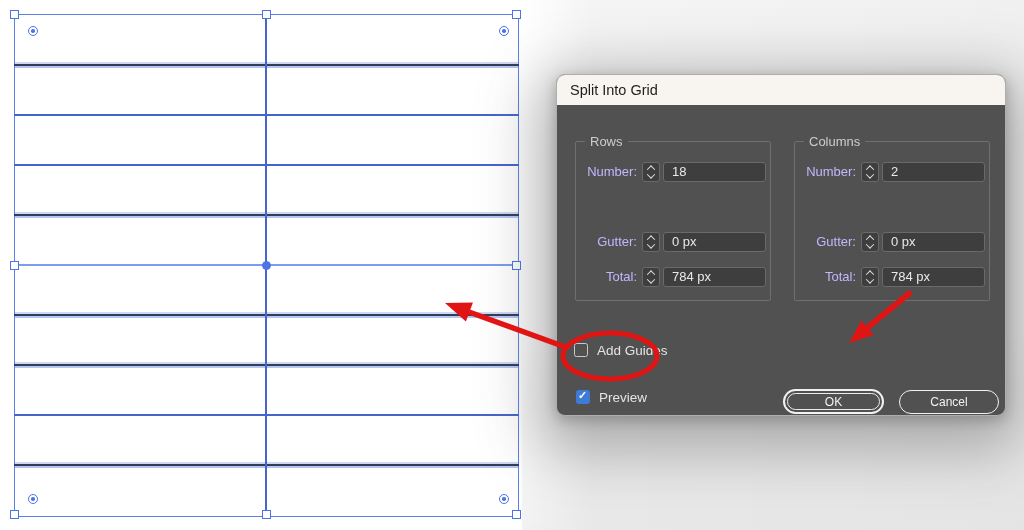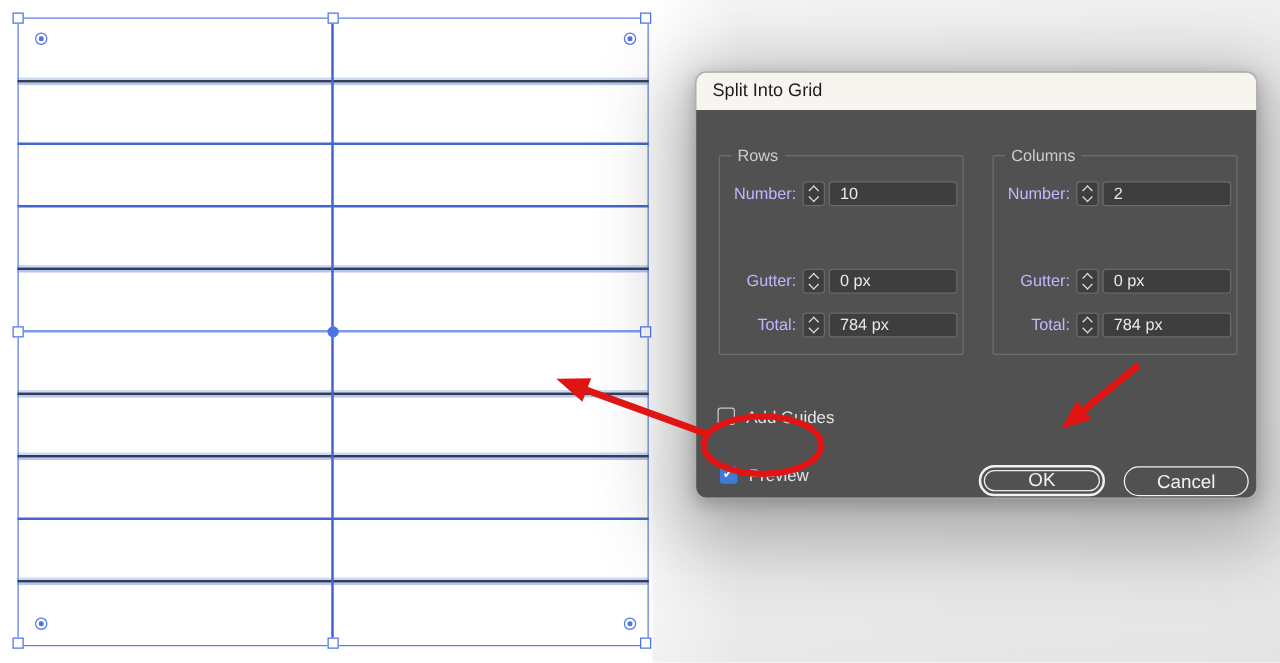--- a/index.html
+++ b/index.html
@@ -38,21 +38,21 @@
   .target{
     position:absolute;width:8px;height:8px;border:1.5px solid #4f74e3;border-radius:50%;
   }
   .target::after{
     content:"";position:absolute;left:2.2px;top:2.2px;width:3.5px;height:3.5px;
     background:#4f74e3;border-radius:50%;
   }
 
   
   .dialog{
-    position:absolute;left:556px;top:57px;width:450px;height:342px;
+    position:absolute;left:556px;top:74px;width:450px;height:342px;
     border-radius:9px;background:#515151;border:1px solid #aeaeae;box-sizing:border-box;
     box-shadow:0 18px 60px 18px rgba(70,70,70,.40),0 4px 14px rgba(0,0,0,.25);
   }
   .titlebar{
     position:absolute;left:0;top:0;right:0;height:30px;
     background:#f8f5f1;border-radius:8px 8px 0 0;
     display:flex;align-items:center;padding-left:13px;box-sizing:border-box;
     color:#1d1d1d;font-size:14.5px;
   }
   .dlg-body{position:absolute;left:0;top:30px;right:0;bottom:0;}
@@ -92,21 +92,21 @@
     box-sizing:border-box;display:inline-block;position:relative;background:transparent;
   }
   .checkbox.checked{background:#3d7bd7;border-color:#3d7bd7;}
   .checkbox.checked::after{
     content:"\2713";position:absolute;left:1px;top:-2px;color:#fff;font-size:11px;font-weight:bold;
   }
   .check-label{margin-left:9px;color:#e4e4e4;font-size:13.5px;}
 
   .btn{
     position:absolute;box-sizing:border-box;border:2px solid #f2f2f2;border-radius:14px;
-    color:#f2f2f2;font-size:15px;display:flex;align-items:center;justify-content:center;
+    color:#f2f2f2;font-size:12px;display:flex;align-items:center;justify-content:center;
     cursor:pointer;background:transparent;text-align:right;
   }
   .btn.ok{left:226px;top:284px;width:101px;height:25px;}
   .btn.ok::after{
     content:"";position:absolute;inset:2px;border:1.2px solid #ececec;border-radius:10px;
   }
   .btn.cancel{left:342px;top:285px;width:100px;height:24px;border-width:1.6px;}
 
   
   svg.anno{position:absolute;left:0;top:0;pointer-events:none;}
@@ -154,21 +154,21 @@
   <div class="dlg-body">
 
     <div class="groupbox rows">
       <span class="group-label">Rows</span>
       <div class="field-row" style="top:20px">
         <span class="field-label">Number:</span>
         <span class="stepper">
             <i class="chev up"></i>
             <i class="chev down"></i>
           </span>
-        <span class="field-input">10</span>
+        <span class="field-input">18</span>
       </div>
       <div class="field-row" style="top:90px">
         <span class="field-label">Gutter:</span>
         <span class="stepper">
             <i class="chev up"></i>
             <i class="chev down"></i>
           </span>
         <span class="field-input">0 px</span>
       </div>
       <div class="field-row" style="top:125px">

